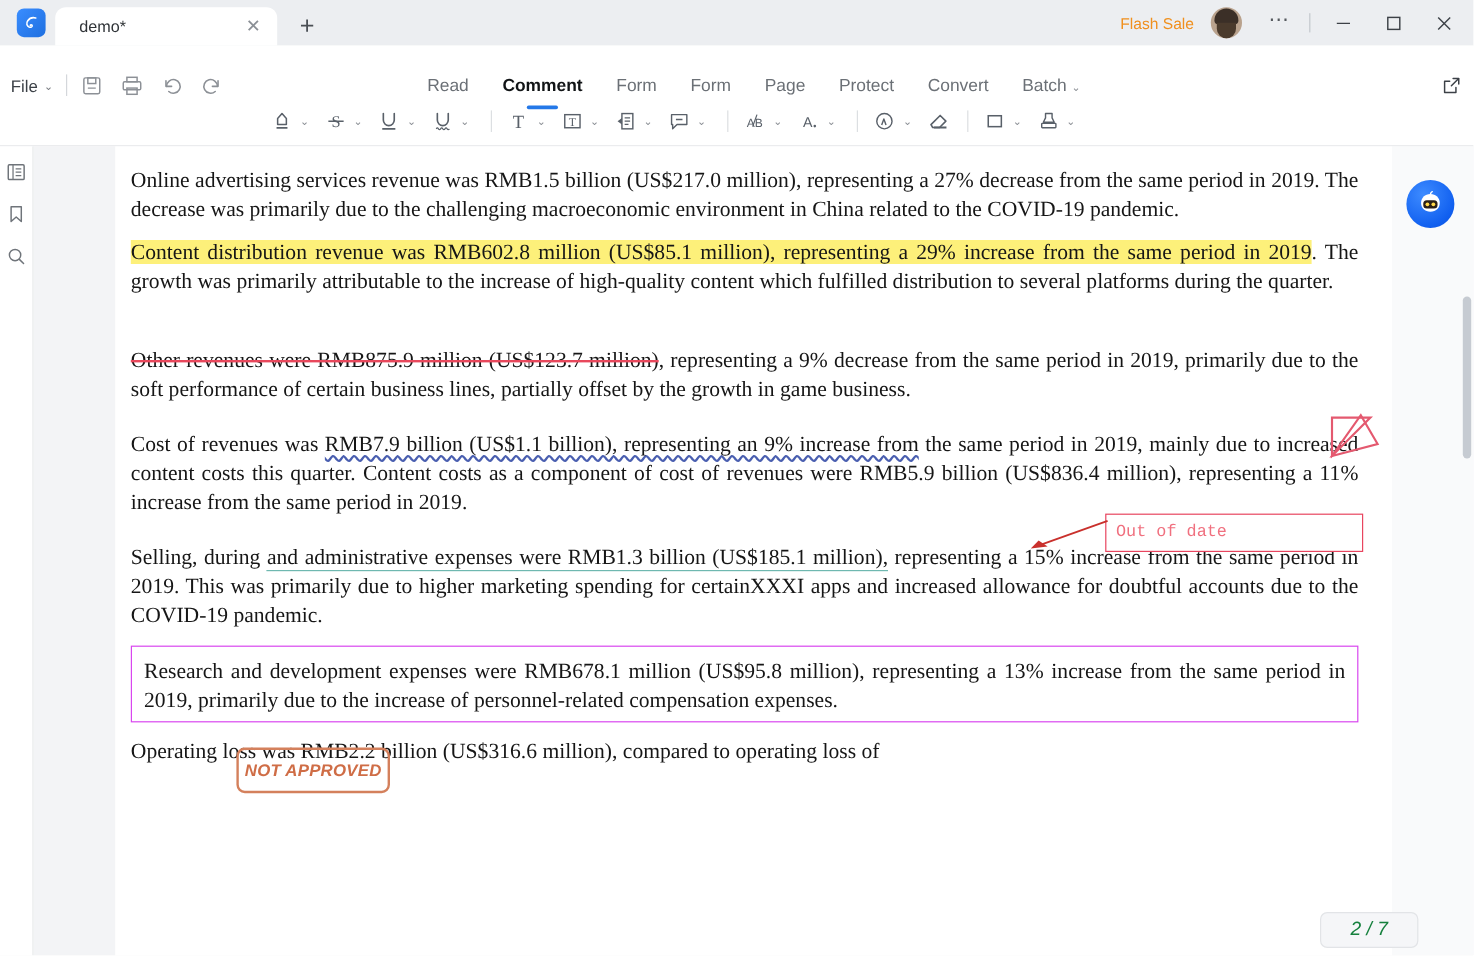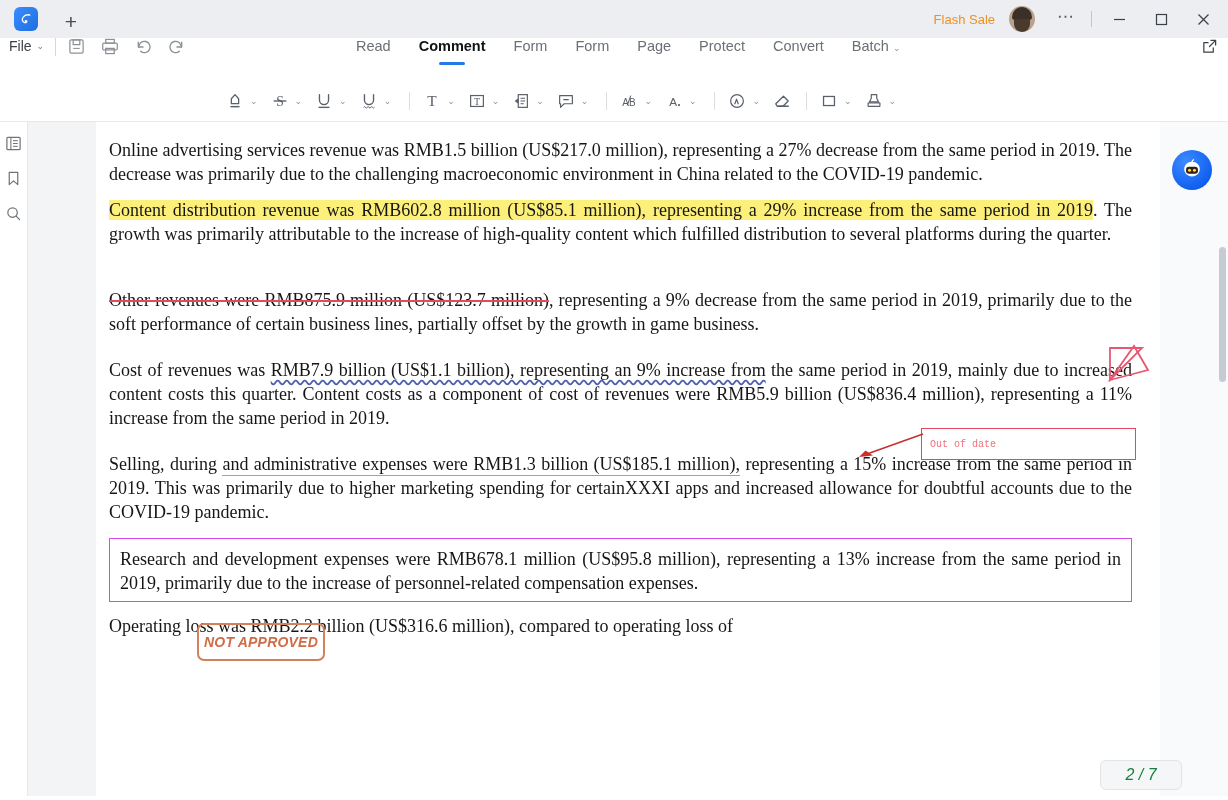--- a/index.html
+++ b/index.html
@@ -117,21 +117,21 @@
     display: flex; align-items: center; justify-content: center;
     color: #3c4147;
   }
 
   
   .menubar {
     position: relative;
     height: 42px;
     background: #ffffff;
     display: flex;
-    align-items: flex-start;
+    align-items: flex-end;
   }
   .file-menu {
     display: flex; align-items: center;
     font-size: 14px; color: #3c4147;
     padding-left: 9px;
   }
   .file-menu .cv { margin-left: 5px; font-size: 9px; color: #76797e; }
   .menubar .sep {
     width: 1px; height: 18px; background: #d4d7db;
     margin: 0 12px 0 11px;
@@ -295,21 +295,21 @@
     background: transparent;
   }
   .callout {
     position: absolute;
     left: 825px; top: 306px;
     width: 215px; height: 32px;
     border: 1.5px solid #e8455f;
     display: flex; align-items: center;
     padding-left: 8px;
     font-family: "Liberation Mono", monospace;
-    font-size: 10px;
+    font-size: 14px;
     color: #f0707f;
     background: #ffffff;
   }
   .arrow-svg {
     position: absolute;
     left: 755px; top: 308px;
     pointer-events: none;
   }
   .caret-svg {
     position: absolute;
@@ -332,20 +332,24 @@
   }
 </style>
 </head>
 <body>
 
 <div class="titlebar">
   <div class="app-logo">
     <svg width="15" height="15" viewBox="0 0 16 16">
         <path d="M11.5 3.2C9.2 2.6 6 3.3 4.4 5.6c-1.6 2.3-.8 4.8 1.2 5.6 1.1.4 2.2.1 2.6-.6.3-.6 0-1.2-.6-1.3-.5-.1-.9.2-.9.6" fill="none" stroke="#ffffff" stroke-width="1.4" stroke-linecap="round"></path>
       </svg>
+  </div>
+  <div class="tab">
+    <span class="tab-label">demo*</span>
+    <span class="tab-close">✕</span>
   </div>
   <div class="newtab">+</div>
 
   <div class="tb-right">
     <span class="flash-sale">Flash Sale</span>
     <div class="avatar">
       <div class="face"></div>
         <div class="hair"></div>
         <div class="beard"></div>
     </div>

